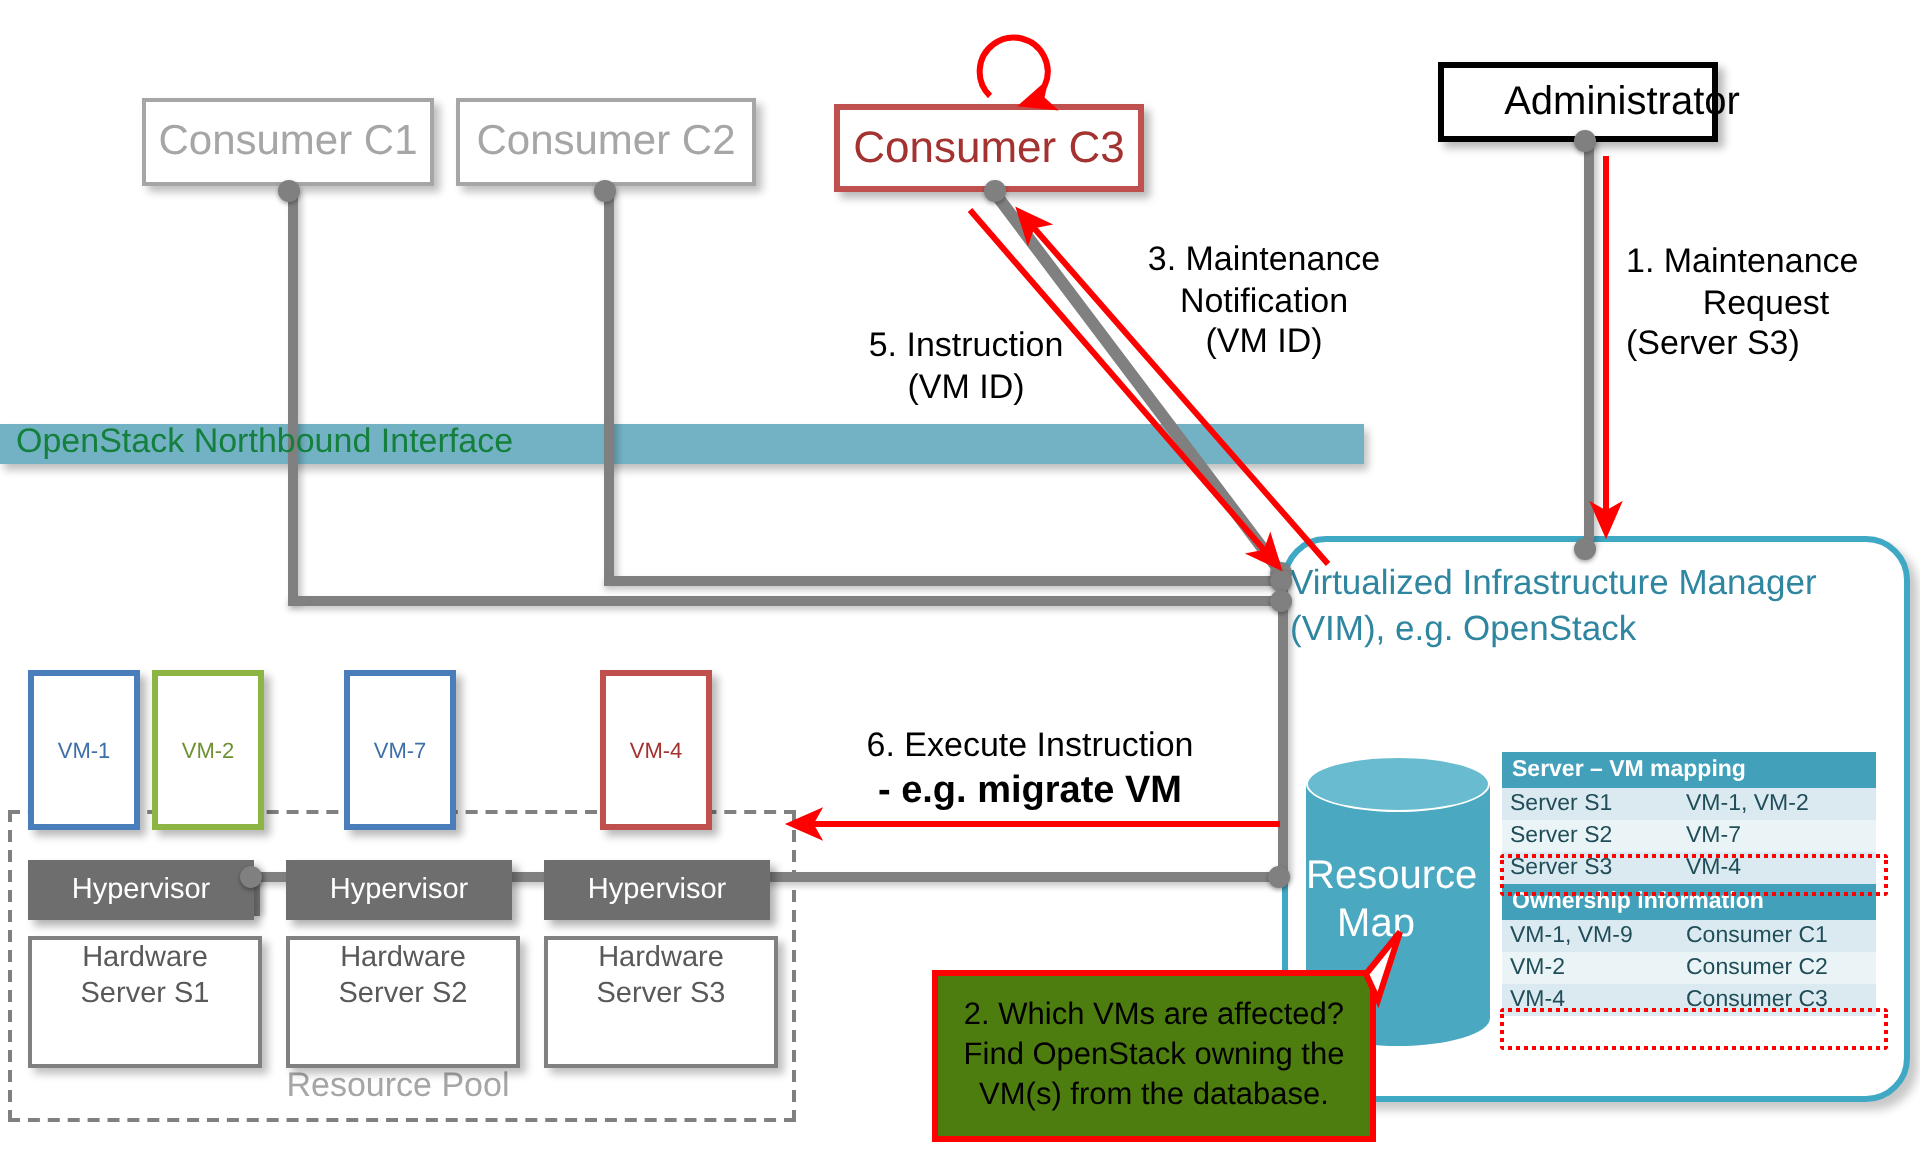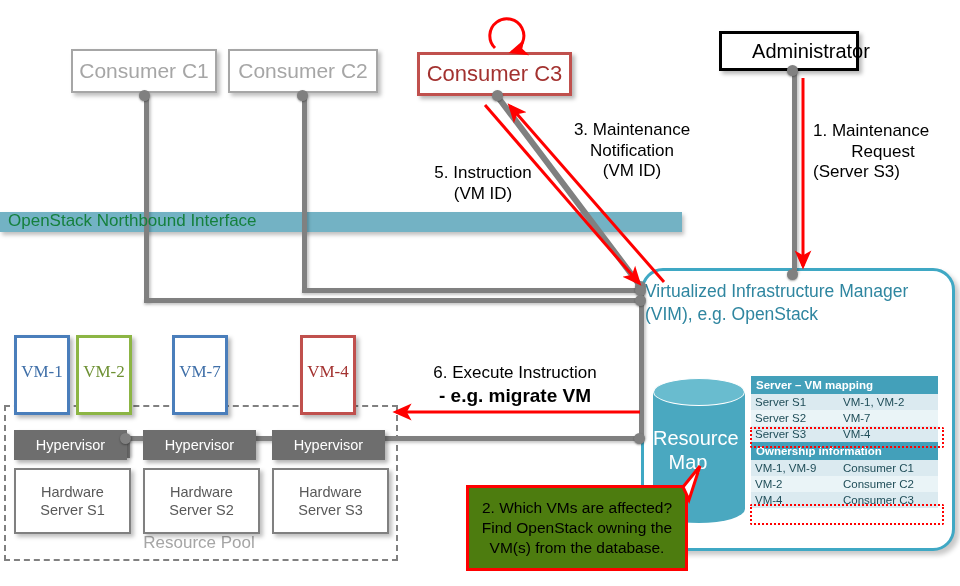--- a/index.html
+++ b/index.html
@@ -106,29 +106,29 @@
     position:absolute;left:4px;top:533px;width:390px;text-align:center;
     font-size:17px;color:#a6a6a6;z-index:6;
   }
   .hyperv{
     position:absolute;height:30px;background:#6e6e6e;color:#ffffff;
     display:flex;align-items:center;justify-content:center;font-size:14.5px;
     box-shadow:3px 3px 4px rgba(0,0,0,.3);z-index:7;
   }
   .hwbox{
     position:absolute;height:62px;background:#ffffff;border:2px solid #808080;
-    color:#595959;display:flex;align-items:center;justify-content:center;
+    color:#595959;display:flex;justify-content:center;
     font-size:14.5px;line-height:1.25;text-align:center;
     box-shadow:3px 3px 4px rgba(0,0,0,.25);z-index:7;
   }
   .vmbox{
     position:absolute;top:335px;width:56px;height:80px;background:#ffffff;
     display:flex;align-items:flex-end;justify-content:center;
-    font-size:17px;box-sizing:border-box;padding-bottom:30px;
-    box-shadow:3px 3px 4px rgba(0,0,0,.28);z-index:9;font-family:Liberation Serif, serif;
+    font-size:11px;box-sizing:border-box;padding-bottom:30px;
+    box-shadow:3px 3px 4px rgba(0,0,0,.28);z-index:9;
   }
   .vm-blue{border:3px solid #4a7ebb;color:#3f6fa8;}
   .vm-green{border:3px solid #8cb544;color:#6e9134;}
   .vm-red{border:3px solid #c0504d;color:#a33230;}
 
   
   .note{position:absolute;color:#000000;font-size:17px;line-height:1.22;z-index:16;}
   .note.c{text-align:center;}
 
   

